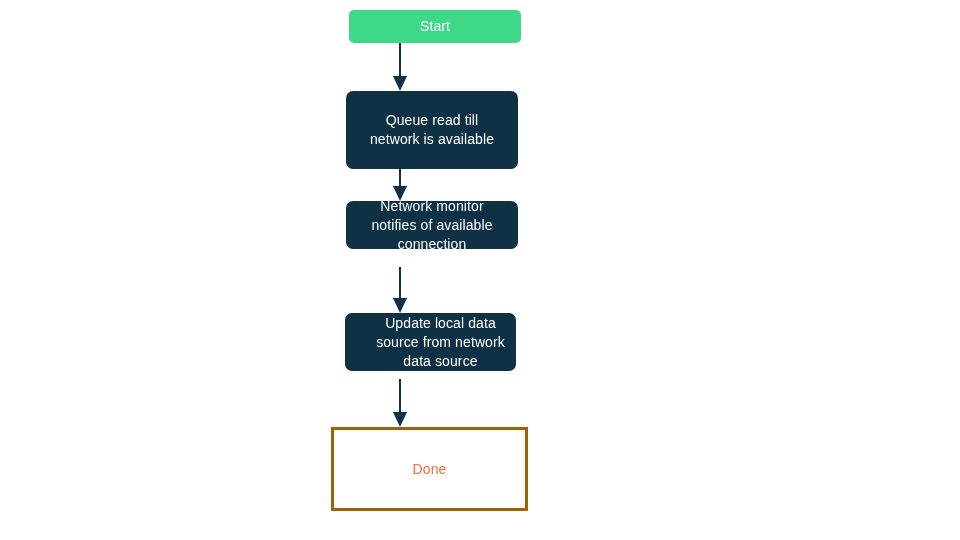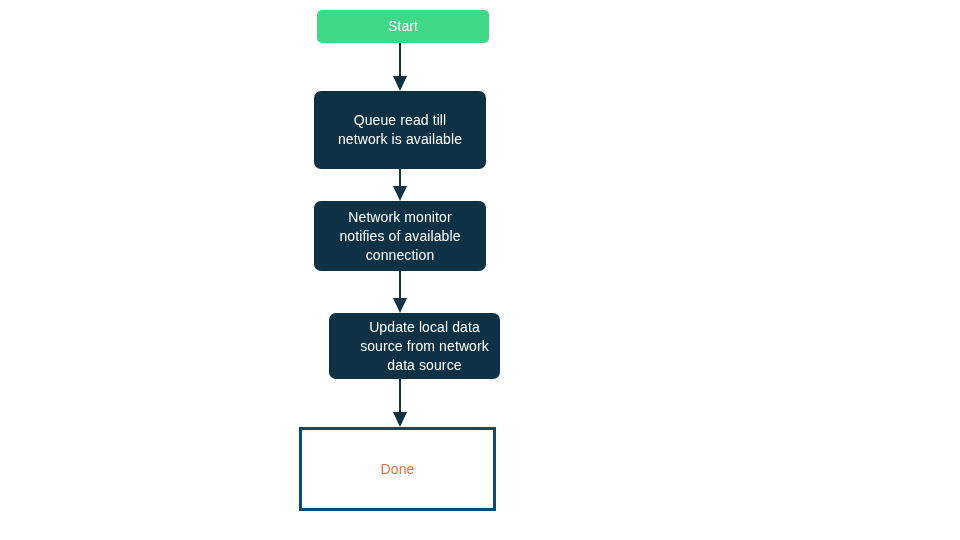--- a/index.html
+++ b/index.html
@@ -23,20 +23,21 @@
   .node {
     position: absolute;
     display: flex;
     align-items: center;
     justify-content: center;
     text-align: center;
     font-size: 14px;
     line-height: 19px;
     letter-spacing: 0.1px;
     white-space: pre-line;
+    margin-left: 32px;
   }
 
   
   .node-start {
     left: 317px;
     top: 10px;
     width: 172px;
     height: 33px;
     background: #3ED888;
     color: #ffffff;
@@ -54,39 +55,39 @@
     left: 314px;
     top: 91px;
     width: 172px;
     height: 78px;
   }
 
   .node-monitor {
     left: 314px;
     top: 201px;
     width: 172px;
-    height: 70px;
+    height: 48px;
   }
 
   .node-update {
-    left: 329px;
+    left: 313px;
     top: 313px;
     width: 171px;
-    height: 66px;
+    height: 58px;
     padding-left: 20px;
   }
 
   
   .node-done {
     left: 299px;
     top: 427px;
     width: 197px;
     height: 84px;
     background: #ffffff;
-    border: 3px solid #0c4a6e;
+    border: 3px solid #a16207;
     color: #F26F41;
     border-radius: 0;
   }
 
   
   .arrow {
     position: absolute;
     width: 18px;
     pointer-events: none;
   }

